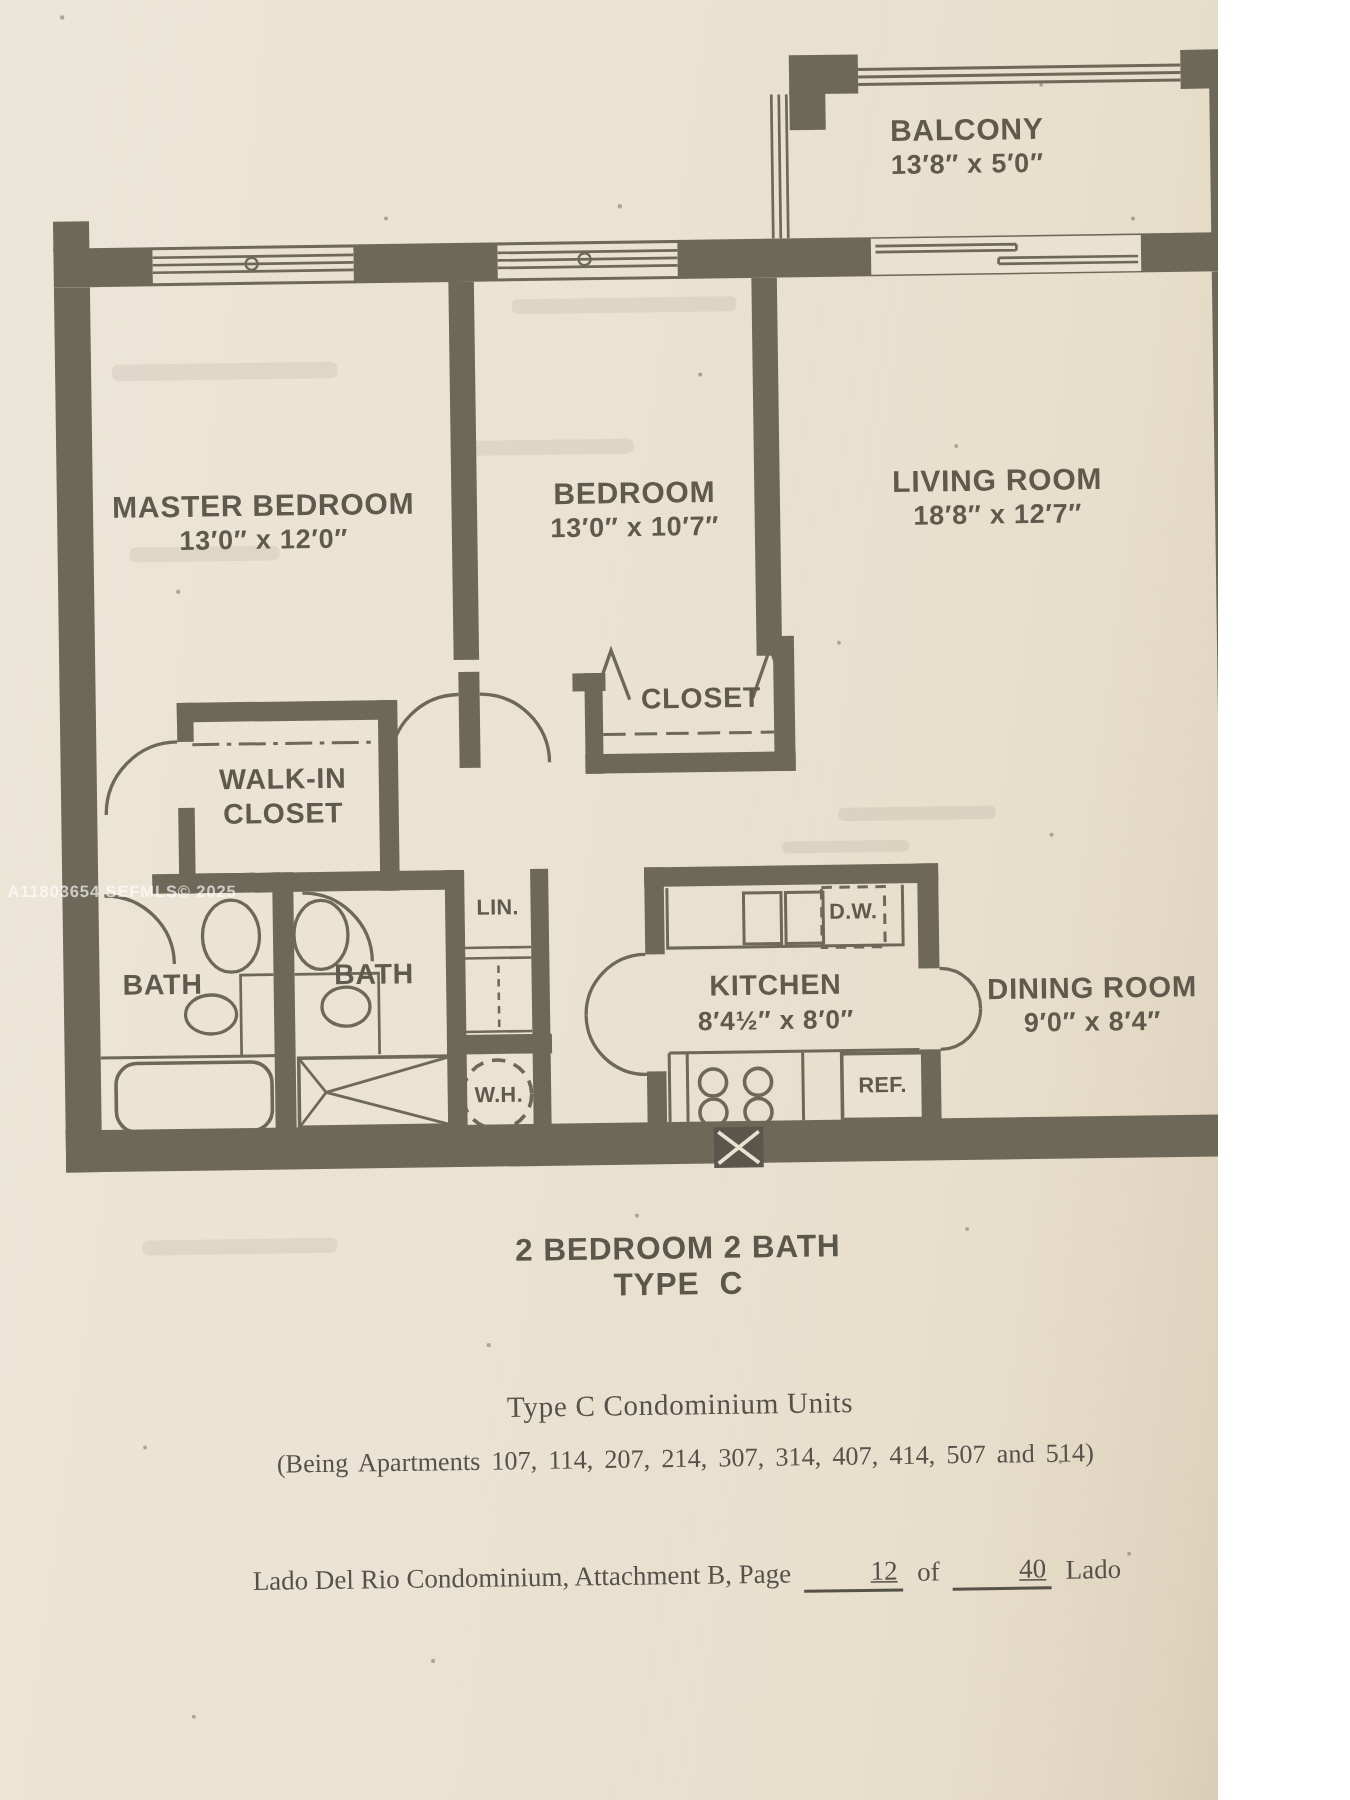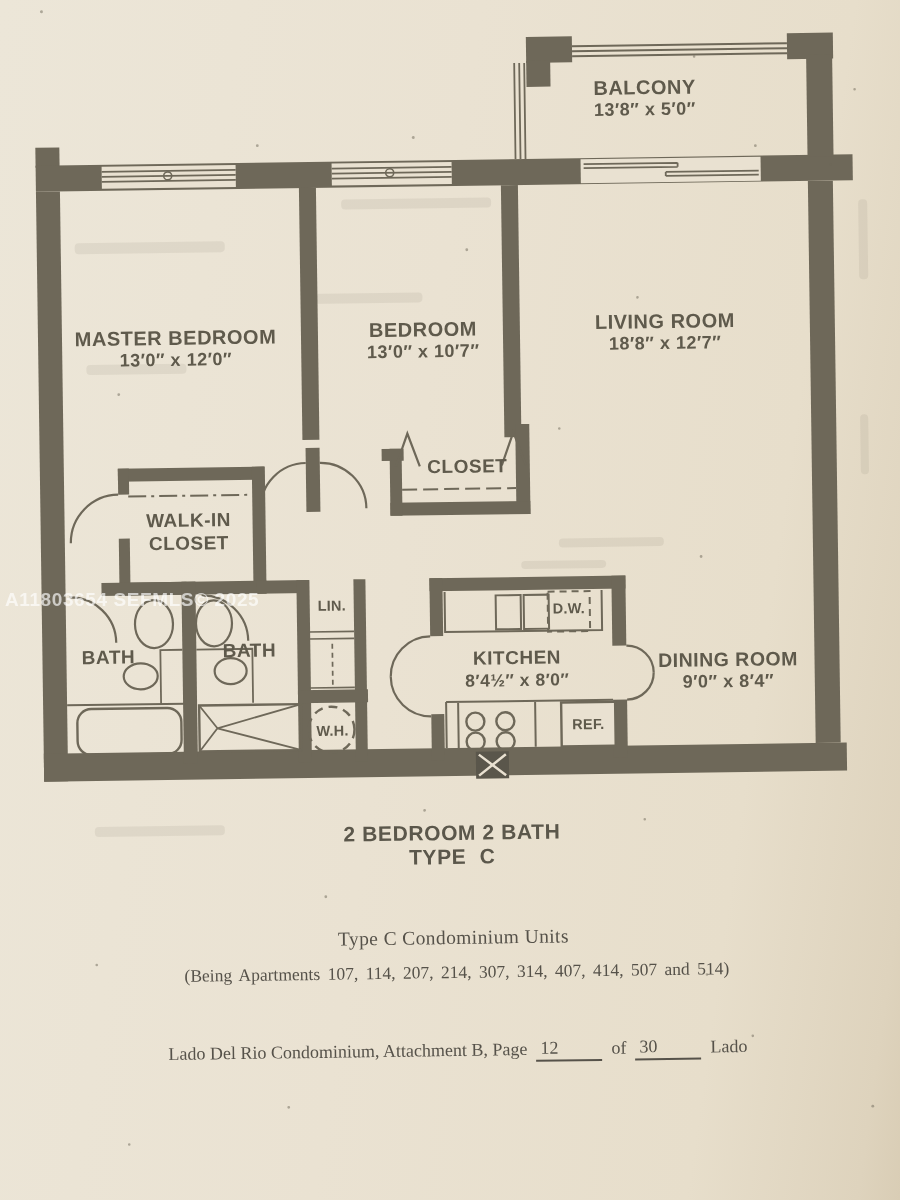--- a/index.html
+++ b/index.html
@@ -1,40 +1,40 @@
 <!DOCTYPE html>
 <html><head>
 <meta charset="utf-8">
 <style>
   html,body{margin:0;padding:0;}
   .page{
-    position:relative; width:900px; height:1200px; overflow:hidden;
+    position:relative; width:812px; height:1200px; overflow:hidden;
     background:linear-gradient(98deg,#ece6d8 0%,#eae2d2 45%,#e7decb 80%,#ded3bd 96%,#d9cdb5 100%);
     font-family:"Liberation Sans",sans-serif;
   }
   .tilt{position:absolute; left:0; top:0; width:900px; height:1200px;
         transform:rotate(-0.8deg); transform-origin:450px 480px;}
   svg.plan{position:absolute; left:0; top:0;}
   .lbl{position:absolute; color:#5f5a4c; font-weight:bold; text-align:center;
        letter-spacing:.5px; line-height:1.2; white-space:nowrap;}
   .room{font-size:20px;}
   .dims{font-size:18px;}
   .mid{font-size:19px;}
   .small{font-size:14.5px; letter-spacing:.2px;}
   .title-block{position:absolute; left:200px; top:821px; width:494px; text-align:center;
        color:#5b574b; font-weight:bold; font-size:21px; letter-spacing:.6px; line-height:1.15;}
   .title-line2{word-spacing:7px;}
   .serif{position:absolute; font-family:"Liberation Serif","DejaVu Serif",serif; color:#56524a; text-align:center;}
   .units-title{left:0; top:927px; width:894px; font-size:19.5px; letter-spacing:.4px;}
   .apartments{left:0; top:962px; width:900px; font-size:17.5px; word-spacing:3px;}
   .footer{left:0; top:1040px; width:900px; font-size:18px;}
-  .blank{display:inline-block; min-width:58px; text-align:left; padding:0 4px 1px;
-         margin:0 9px; border-bottom:2px solid #56524a; position:relative; top:-1px;}
+  .blank{display:inline-block; min-width:58px; text-align:right; padding:0 4px 1px;
+         margin:0 9px; border-bottom:2px solid #56524a; position:relative; top:-1px;text-decoration:underline;}
   .wm{position:absolute; left:5px; top:589px; color:rgba(255,255,255,.66);
-      font-size:19px; font-weight:bold; letter-spacing:.6px; white-space:nowrap;}
+      font-size:11px; font-weight:bold; letter-spacing:.6px; white-space:nowrap;}
 </style>
 </head>
 <body>
 
 <div class="page">
   <div class="tilt">
 
     <svg class="plan" width="900" height="1200" viewBox="0 0 900 1200">
 
       <g fill="#8a8272" opacity="0.13">
@@ -238,18 +238,18 @@
 
     <div class="title-block">
       <div>2 BEDROOM 2 BATH</div>
       <div class="title-line2">TYPE C</div>
     </div>
 
     <div class="serif units-title">Type C Condominium Units</div>
     <div class="serif apartments">(Being Apartments 107, 114, 207, 214, 307, 314, 407, 414, 507 and 514)</div>
 
     <div class="serif footer">
-      <span>Lado Del Rio Condominium, Attachment B, Page</span><span class="blank">12</span><span>of</span><span class="blank">30</span><span>Lado</span>
+      <span>Lado Del Rio Condominium, Attachment B, Page</span><span class="blank">12</span><span>of</span><span class="blank">40</span><span>Lado</span>
     </div>
   </div>
 
   <div class="wm">A11803654  SEFMLS© 2025</div>
 </div>
 
 </body></html>

